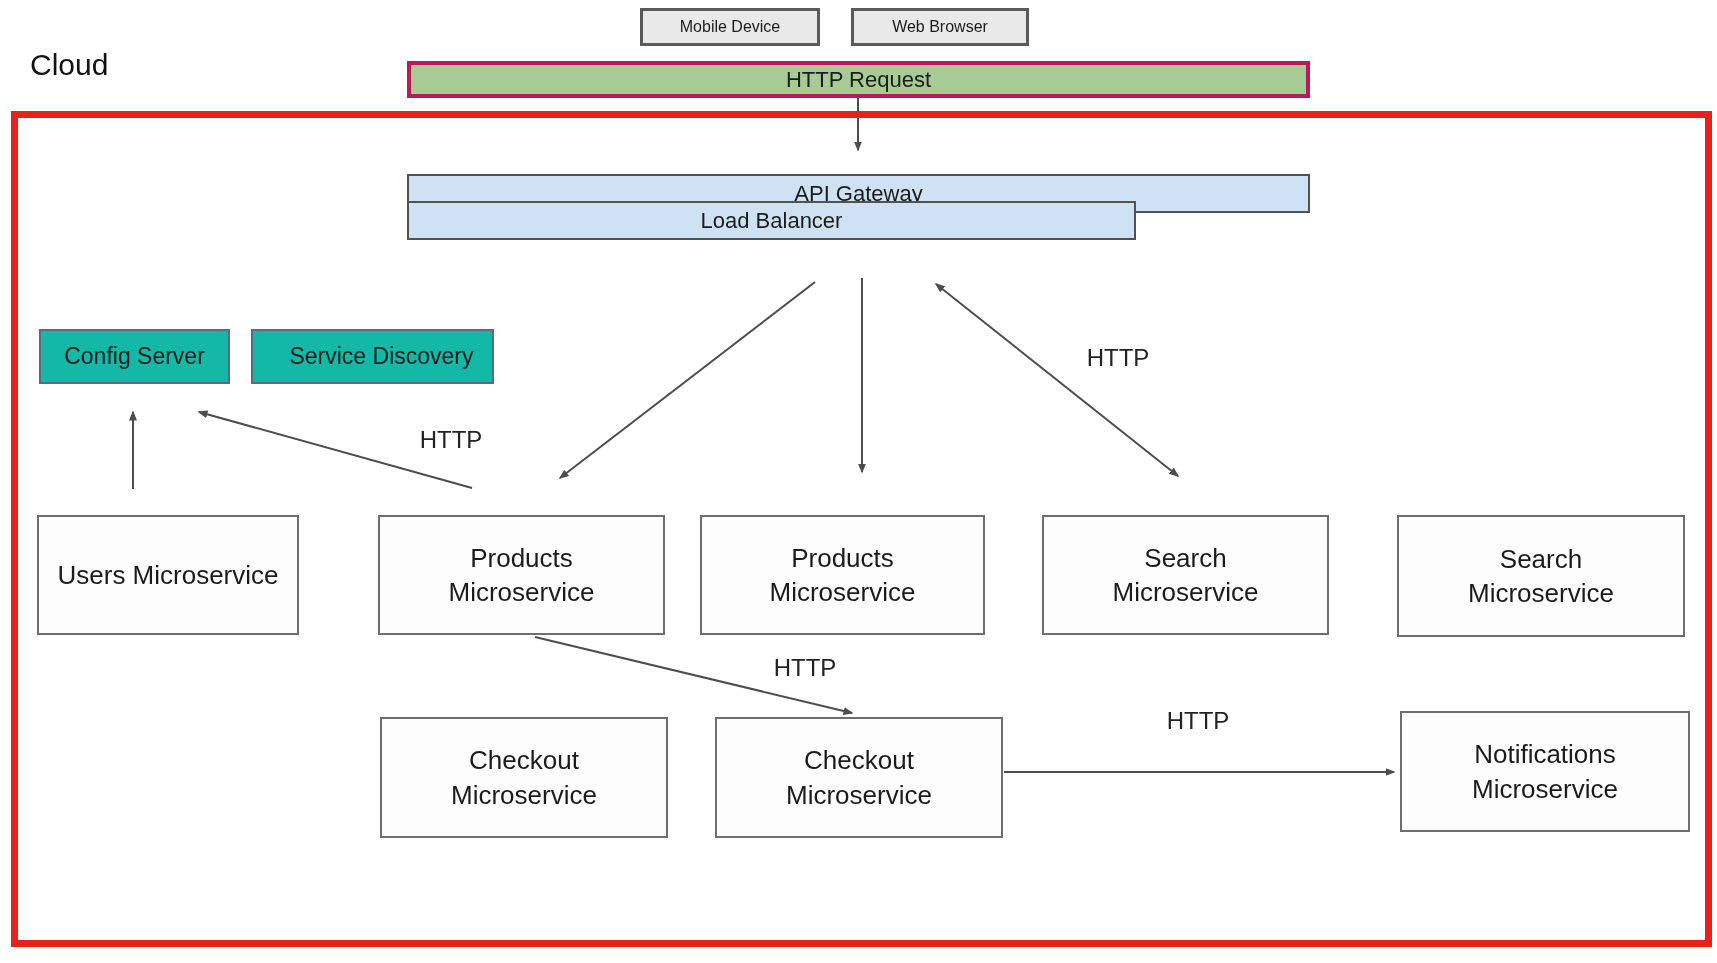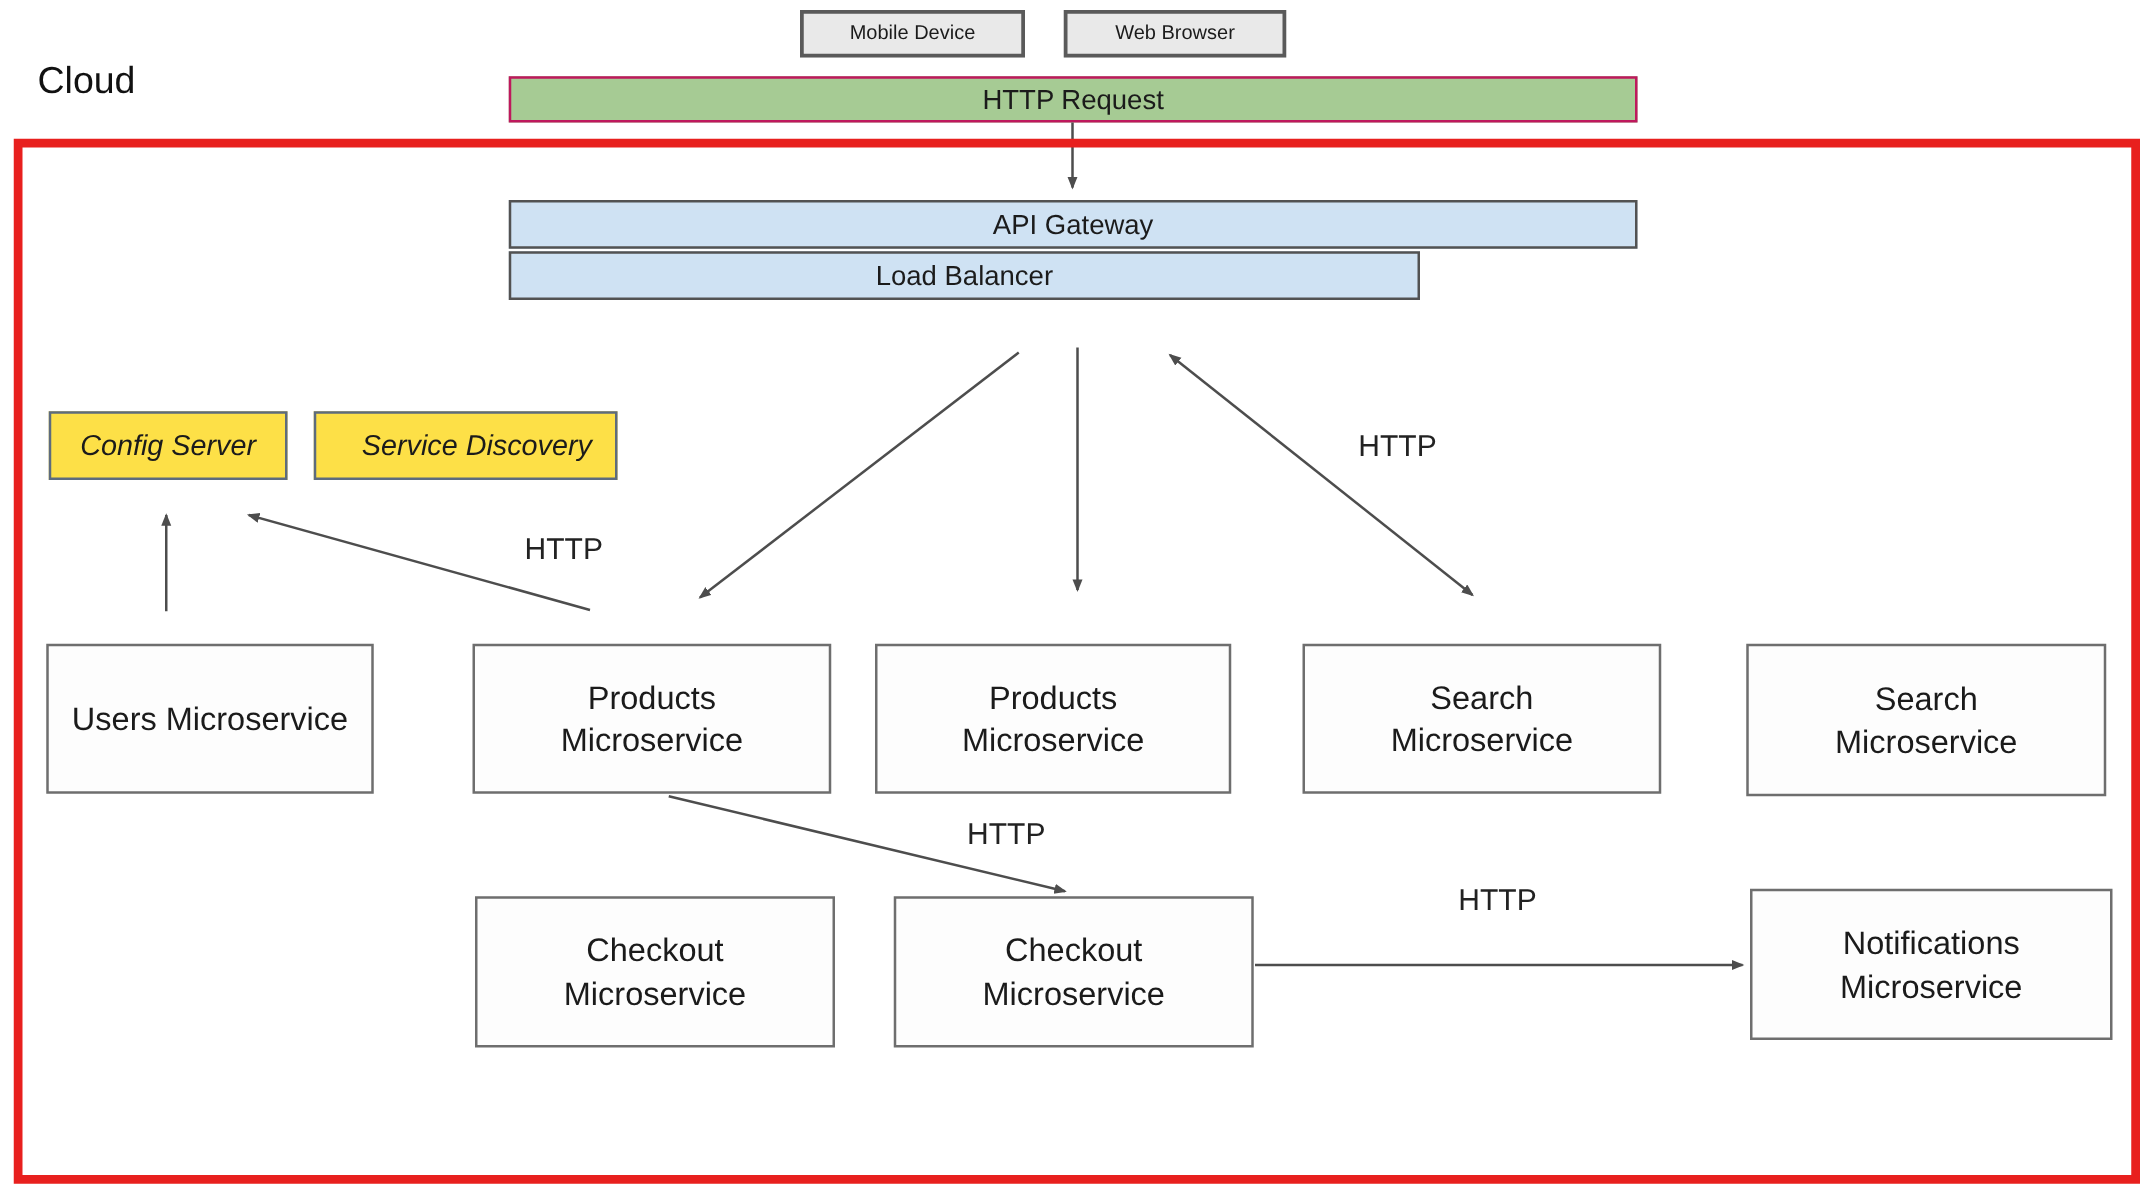--- a/index.html
+++ b/index.html
@@ -21,33 +21,32 @@
     white-space:pre-line;
     color:#1b1b1b;
   }
   .dev{
     background:#e9e9e9;
     border:3px solid #5a5a5a;
     font-size:16px;
   }
   .greenbar{
     background:#a6cb94;
-    border:2px solid #be185d;
+    border:4px solid #be185d;
     font-size:22px;
   }
   .bluebar{
     background:#cfe2f3;
     border:2px solid #525252;
     font-size:22px;
   }
   .bluebox{
-    background:#fde047;
+    background:#14b8a6;
     border:2px solid #5d6b7d;
     font-size:23px;
-    font-style:italic;
   }
   .cloud-label{
     font-size:30px;
     color:#111111;
   }
   .cloud-boundary{
     border:7px solid #e8201e;
     background:transparent;
     pointer-events:none;
   }
@@ -82,21 +81,21 @@
     <line x1="862" y1="278" x2="862" y2="472" stroke="#4d4d4d" stroke-width="2" marker-end="url(#ah)"></line>
     <line x1="936" y1="284" x2="1178" y2="476" stroke="#4d4d4d" stroke-width="2" marker-start="url(#ah)" marker-end="url(#ah)"></line>
     <line x1="133" y1="489" x2="133" y2="412" stroke="#4d4d4d" stroke-width="2" marker-end="url(#ah)"></line>
     <line x1="472" y1="488" x2="199" y2="412" stroke="#4d4d4d" stroke-width="2" marker-end="url(#ah)"></line>
     <line x1="535" y1="637" x2="852" y2="713" stroke="#4d4d4d" stroke-width="2" marker-end="url(#ah)"></line>
     <line x1="1004" y1="772" x2="1394" y2="772" stroke="#4d4d4d" stroke-width="2" marker-end="url(#ah)"></line>
   </svg>
 
   <div class="abs cloud-boundary" style="left:11px;top:111px;width:1701px;height:836px;"></div>
 
-  <div class="abs node bluebar" style="left:407px;top:160px;width:903px;height:39px;">API Gateway</div>
+  <div class="abs node bluebar" style="left:407px;top:174px;width:903px;height:39px;">API Gateway</div>
   <div class="abs node bluebar" style="left:407px;top:201px;width:729px;height:39px;">Load Balancer</div>
 
   <div class="abs node bluebox" style="left:39px;top:329px;width:191px;height:55px;">Config Server</div>
   <div class="abs node bluebox" style="left:251px;top:329px;width:243px;height:55px;padding-left:18px;">Service Discovery</div>
 
   <div class="abs node" style="left:37px;top:515px;width:262px;height:120px;">Users Microservice</div>
   <div class="abs node" style="left:378px;top:515px;width:287px;height:120px;">Products
 Microservice</div>
   <div class="abs node" style="left:700px;top:515px;width:285px;height:120px;">Products
 Microservice</div>

